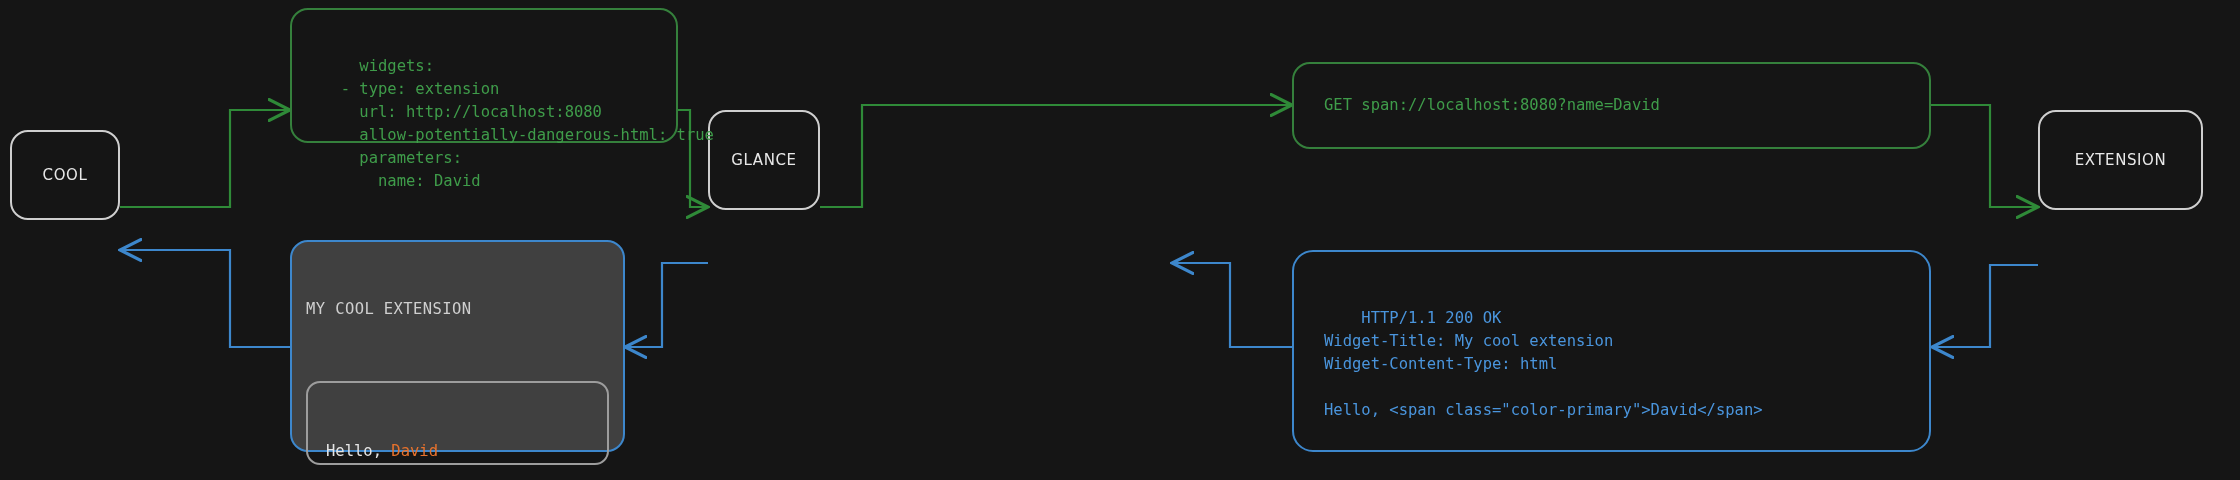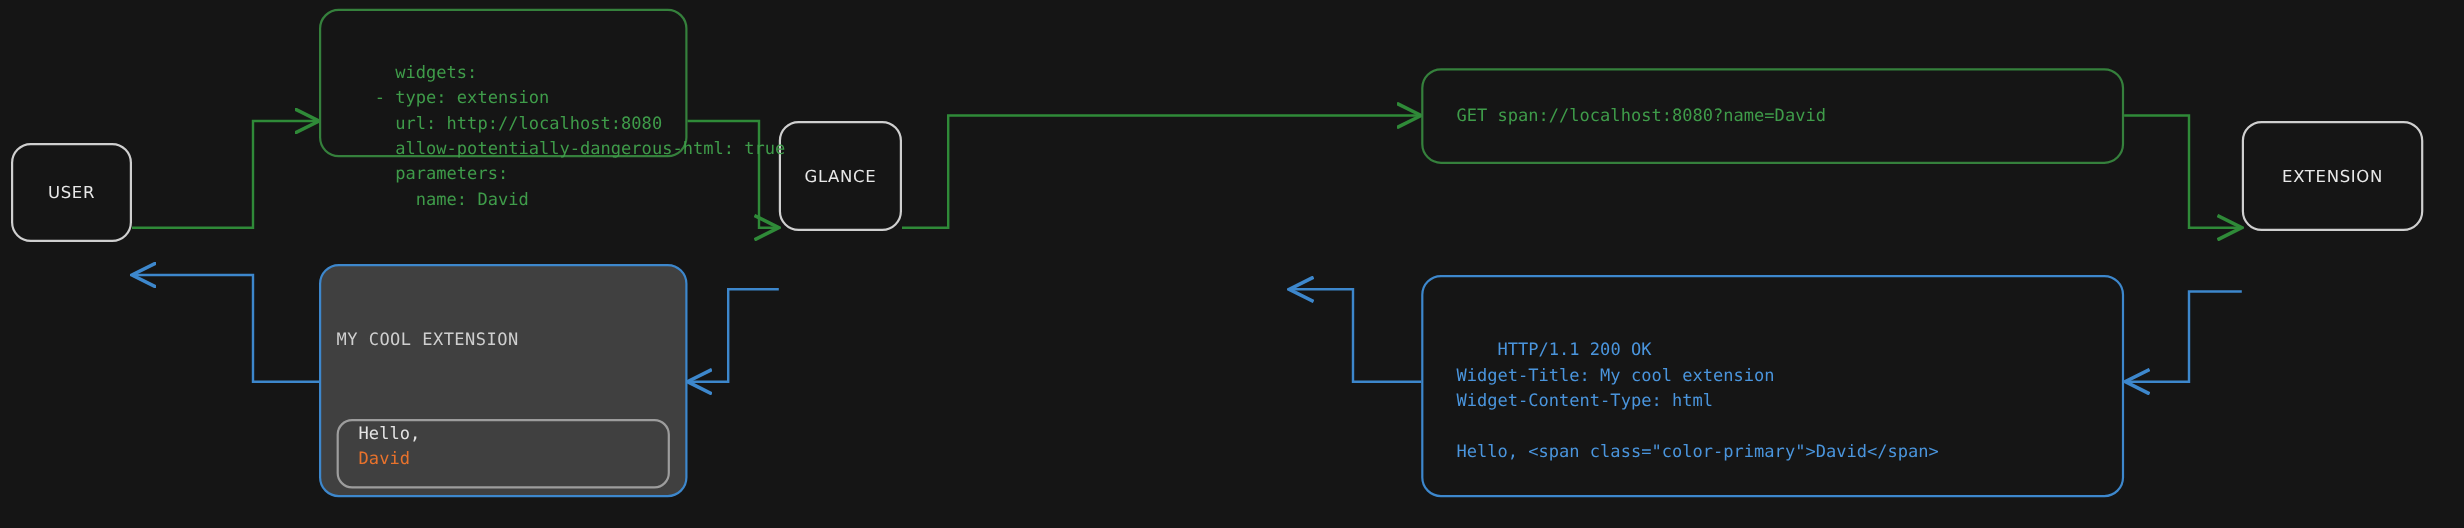--- a/index.html
+++ b/index.html
@@ -76,29 +76,28 @@
     color: #cfcfcf;
     font-family: "DejaVu Sans Mono", monospace;
     font-size: 15.5px;
     letter-spacing: 0.4px;
     margin: 10px 0 0 14px;
   }
   .widget-body {
     margin: 14px 14px 0 14px;
     border: 2px solid #9d9d9d;
     border-radius: 14px;
-    height: 63px;
+    height: 84px;
     display: flex;
-    align-items: flex-start;
+    align-items: flex-end;
     padding: 0 18px;
     box-sizing: border-box;
     font-family: "DejaVu Sans Mono", monospace;
     font-size: 15.5px;
     color: #e4e4e4;
-    flex-direction: column;
   }
   .accent-name { color: #e8722c; }
 </style>
 </head>
 <body>
 
 <div id="stage">
 
   <svg id="wires" viewBox="0 0 2240 480" width="2240" height="480">
     <defs>
@@ -121,45 +120,45 @@
     <path d="M 2038 265 L 1990 265 L 1990 347 L 1932 347" fill="none" stroke="#3d87cc" stroke-width="2.2" marker-end="url(#arrow-blue)"></path>
 
     <path d="M 1292 347 L 1230 347 L 1230 263 L 1172 263" fill="none" stroke="#3d87cc" stroke-width="2.2" marker-end="url(#arrow-blue)"></path>
 
     <path d="M 708 263 L 662 263 L 662 347 L 625 347" fill="none" stroke="#3d87cc" stroke-width="2.2" marker-end="url(#arrow-blue)"></path>
 
     <path d="M 290 347 L 230 347 L 230 250 L 120 250" fill="none" stroke="#3d87cc" stroke-width="2.2" marker-end="url(#arrow-blue)"></path>
   </svg>
 
   <div class="node" style="left:10px; top:130px; width:110px; height:90px;">
-    <span>USER</span>
+    <span>COOL</span>
   </div>
 
   <div class="node" style="left:708px; top:110px; width:112px; height:100px;">
     <span>GLANCE</span>
   </div>
 
   <div class="node" style="left:2038px; top:110px; width:165px; height:100px;">
     <span>EXTENSION</span>
   </div>
 
-  <div class="bubble green" style="left:290px; top:8px; width:335px; height:135px;">
+  <div class="bubble green" style="left:290px; top:8px; width:388px; height:135px;">
     <span>widgets:
   - type: extension
     url: http://localhost:8080
     allow-potentially-dangerous-html: true
     parameters:
       name: David</span>
   </div>
 
   <div class="bubble green bubble-centered" style="left:1292px; top:62px; width:639px; height:87px;">
     <span>GET span://localhost:8080?name=David</span>
   </div>
 
-  <div class="bubble blue" style="left:1292px; top:250px; width:639px; height:202px; padding-top:32px;">
+  <div class="bubble blue" style="left:1292px; top:250px; width:639px; height:202px; padding-top:32px;border-radius:21px;">
     <span>HTTP/1.1 200 OK
 Widget-Title: My cool extension
 Widget-Content-Type: html
 
 Hello, &lt;span class="color-primary"&gt;David&lt;/span&gt;</span>
   </div>
 
   <div class="bubble blue-plain" style="left:290px; top:240px; width:335px; height:212px; padding:0;">
     <div class="widget-title">MY COOL EXTENSION</div>
     <div class="widget-body">

